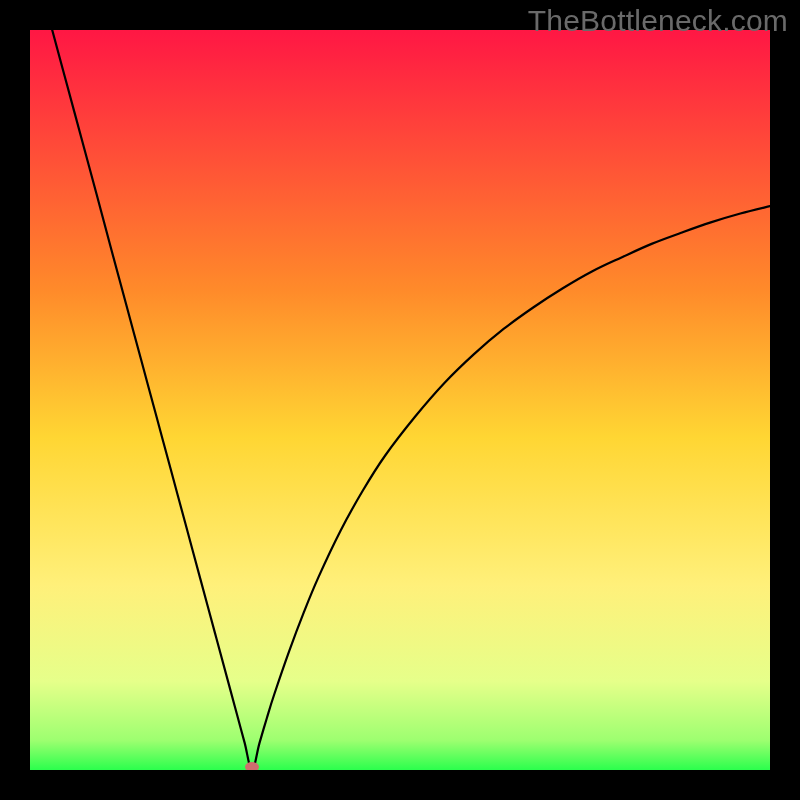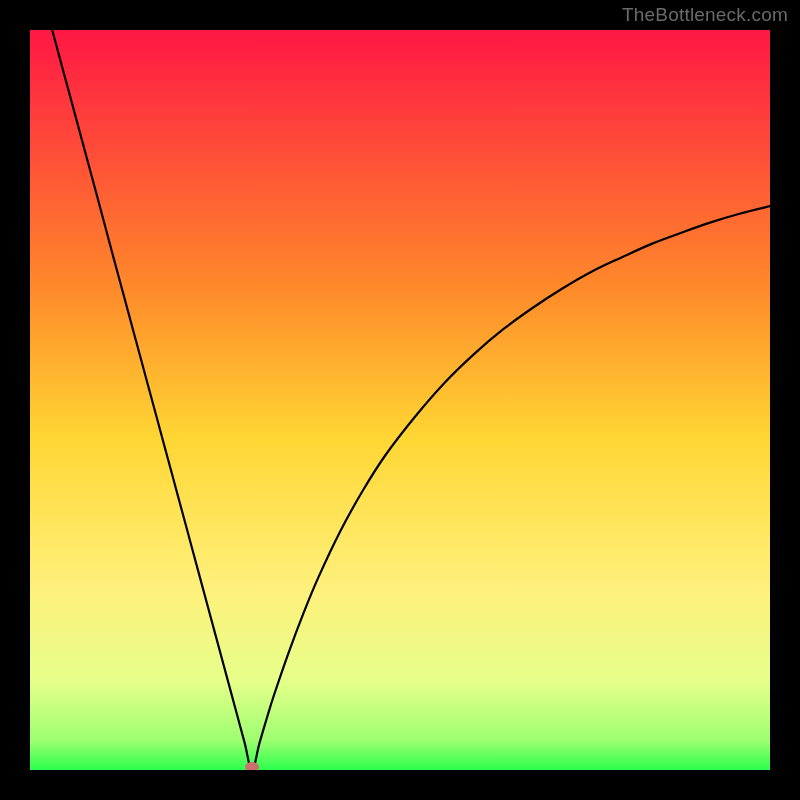--- a/index.html
+++ b/index.html
@@ -15,21 +15,21 @@
     position: relative;
     width: 800px;
     height: 800px;
     background: #000;
   }
   .watermark {
     position: absolute;
     top: 4px;
     right: 12px;
     color: #6a6a6a;
-    font-size: 19px;
+    font-size: 30px;
     font-weight: 500;
     letter-spacing: 0.2px;
     z-index: 20;
   }
   .plot-frame {
     position: absolute;
     left: 30px;
     top: 30px;
     width: 740px;
     height: 740px;

